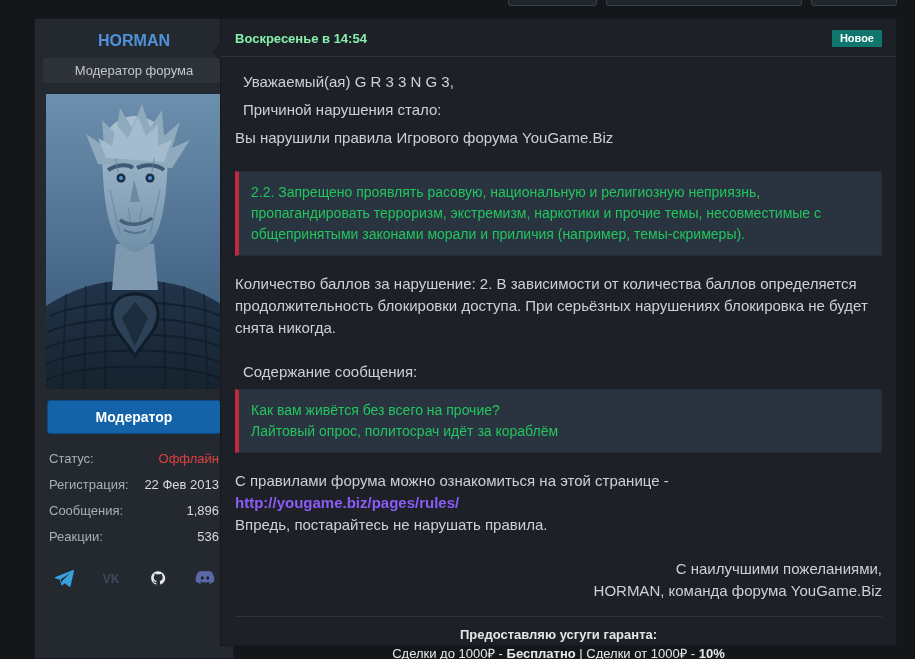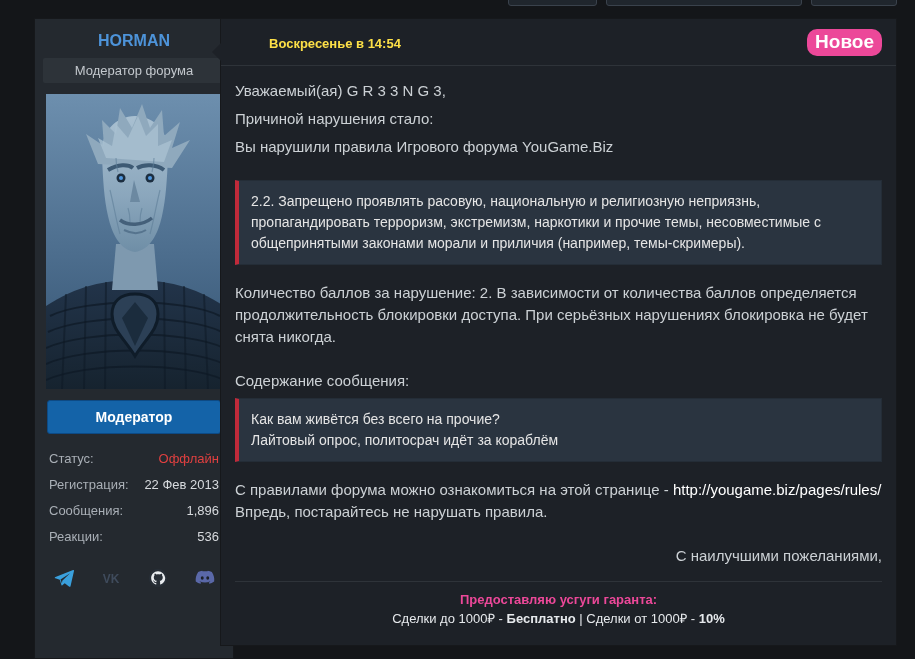--- a/index.html
+++ b/index.html
@@ -45,37 +45,37 @@
   }
   .message::before {
     content:""; position:absolute; left:-9px; top:24px;
     border-top:9px solid transparent; border-bottom:9px solid transparent;
     border-right:9px solid #1d2127;
   }
   .msg-header {
     display:flex; justify-content:space-between; align-items:center;
     padding:10px 14px 9px; border-bottom:1px solid #2e3339;
   }
-  .timestamp { color:#fde047; font-size:13px; font-weight:bold;margin-left:34px; }
+  .timestamp { color:#86efac; font-size:13px; font-weight:bold; }
   .badge-new {
-    background:#ec4899; color:#ffffff; font-size:19px; font-weight:bold;
-    padding:2px 8px 3px; border-radius:10px;
+    background:#0f766e; color:#ffffff; font-size:11px; font-weight:bold;
+    padding:2px 8px 3px; border-radius:1px;
   }
   .msg-body { padding:14px 14px 0; color:#ccd1d5; font-size:15px; line-height:22px; }
   .para { margin-bottom:22px; }
-  .para.tight { margin-bottom:6px; }
+  .para.tight { margin-bottom:6px;margin-left:8px; }
   .quote {
     background:#2a3440; border:1px solid #242d37; border-left:4px solid #c02a3a;
-    color:#e5e5e5; font-size:14px; line-height:21px; padding:10px 12px; margin:2px 0 17px;
-  }
-  .rules-url { color:#ffffff; font-weight:normal; text-decoration:none; }
+    color:#22c55e; font-size:14px; line-height:21px; padding:10px 12px; margin:2px 0 17px;
+  }
+  .rules-url { color:#8b5cf6; font-weight:bold; text-decoration:none; }
   .signoff { text-align:right; margin:22px 0 0; }
   .sig-divider { border-top:1px solid #2e3339; margin:14px 0 8px; }
   .signature { text-align:center; font-size:13px; line-height:19px; color:#e6e9ec; }
-  .sig-cyan { color:#ec4899; font-weight:bold; }
+  .sig-cyan { color:#e5e5e5; font-weight:bold; }
   .sig-bold { font-weight:bold; }
 </style>
 </head>
 <body>
 
 <div class="page">
 
   <div class="toolbar">
     <button class="tbtn">Пометить</button>
     <button class="tbtn">Отметьте непрочитанным...</button>
@@ -220,20 +220,21 @@
       <div class="quote">
         <div>Как вам живётся без всего на прочие?</div>
         <div>Лайтовый опрос, политосрач идёт за кораблём</div>
       </div>
 
       <div><span>С правилами форума можно ознакомиться на этой странице - </span><a class="rules-url" href="#">http://yougame.biz/pages/rules/</a></div>
       <div class="para">Впредь, постарайтесь не нарушать правила.</div>
 
       <div class="signoff">
         <div>С наилучшими пожеланиями,</div>
+        <div>HORMAN, команда форума YouGame.Biz</div>
       </div>
 
       <div class="sig-divider"></div>
 
       <div class="signature">
         <div class="sig-cyan">Предоставляю усгуги гаранта:</div>
         <div><span>Сделки до 1000₽ - </span><span class="sig-bold">Бесплатно</span><span> | </span><span>Сделки от 1000₽ - </span><span class="sig-bold">10%</span></div>
 
       </div>
     </div>

